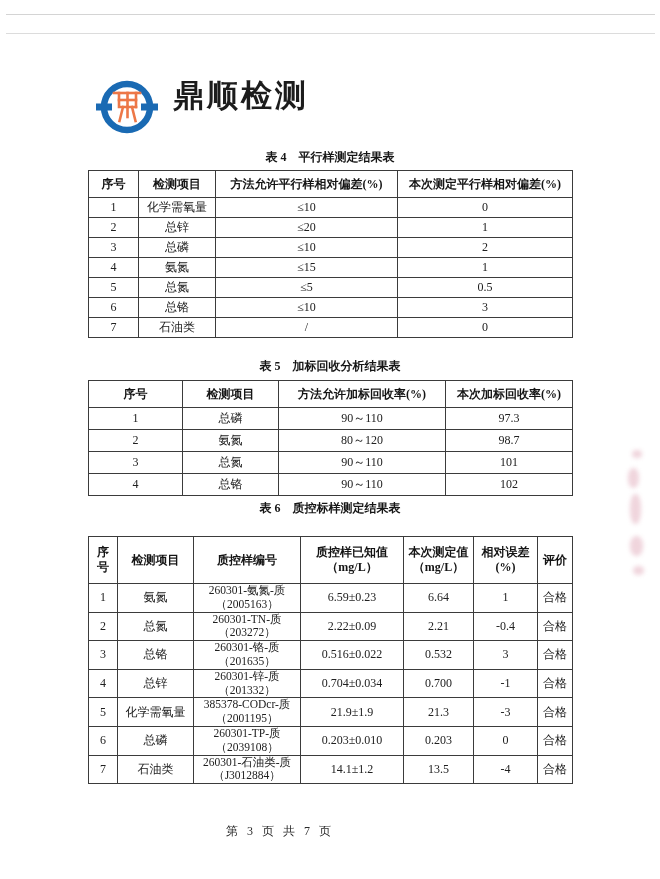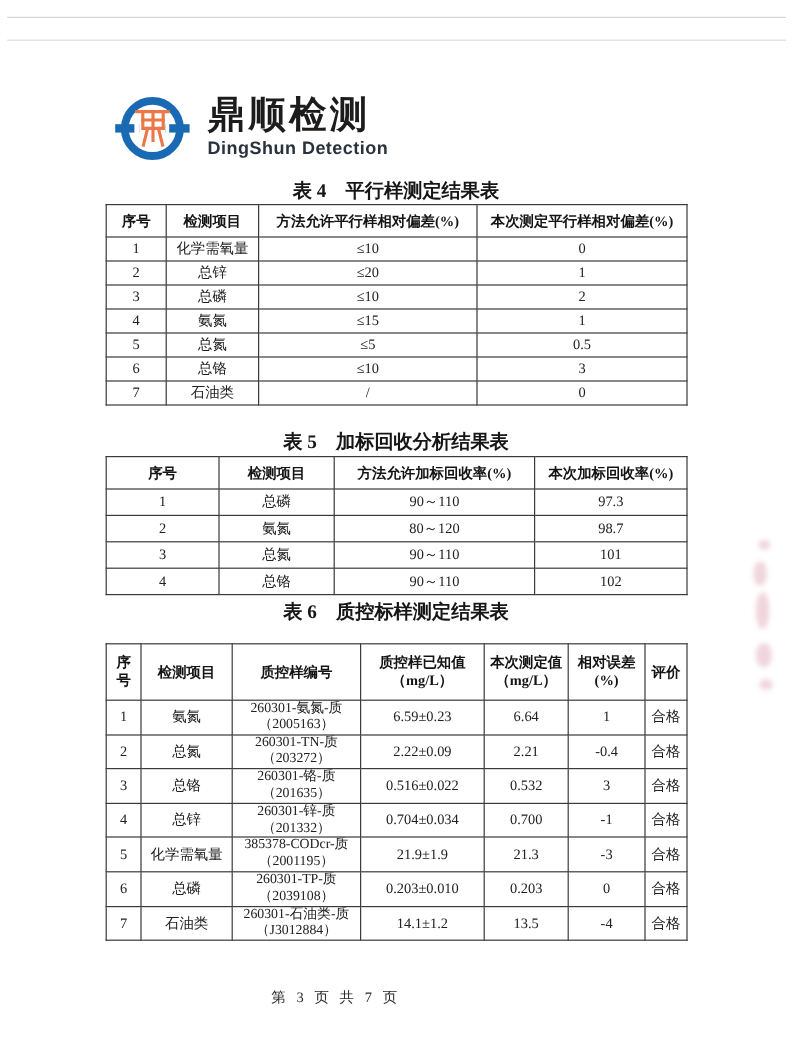--- a/index.html
+++ b/index.html
@@ -12,21 +12,21 @@
   #scan-line-2{top:33px;opacity:.65;}
 
   
   .logo{position:absolute;left:96px;top:77px;display:flex;align-items:flex-start;}
   .logo-icon{width:62px;height:62px;flex:0 0 auto;}
   .logo-text{margin-left:15px;padding-top:2px;font-family:"Liberation Sans","DejaVu Sans",sans-serif;}
   .logo-cn{font-size:31px;line-height:34px;font-weight:900;letter-spacing:3px;color:#1c1c1c;}
   .logo-en{font-size:15px;line-height:18px;font-weight:700;color:#29323d;letter-spacing:.4px;margin-top:2px;}
 
   
-  .tbl-title{position:absolute;left:0;width:660px;text-align:center;font-size:16px;font-weight:700;color:#161616;}
+  .tbl-title{position:absolute;left:0;width:660px;text-align:center;font-size:12px;font-weight:700;color:#161616;}
   #t4-title{top:149px;}
   #t5-title{top:358px;}
   #t6-title{top:500px;}
 
   
   table{position:absolute;left:88px;width:484px;border-collapse:collapse;table-layout:fixed;border-radius:11px;}
   th,td{border:1px solid #3b3b3b;text-align:center;vertical-align:middle;padding:0 2px;
         white-space:pre-line;line-height:1.25;overflow:hidden;}
   th{font-weight:700;font-size:12px;color:#141414;}
   td{font-size:12px;color:#202020;}
@@ -61,21 +61,20 @@
       <path d="M40,16 V30"></path>
       <path d="M31.5,16 V30"></path>
       <path d="M23,23 H40"></path>
       <path d="M27,30 L23.5,44"></path>
       <path d="M36,30 L39.5,44"></path>
       <path d="M31.5,30 V40"></path>
     </g>
   </svg>
   <div class="logo-text">
     <div class="logo-cn">鼎顺检测</div>
-    <div class="logo-en">DingShun Detection</div>
   </div>
 </div>
 
 <div class="tbl-title" id="t4-title">表 4　平行样测定结果表</div>
 <table id="t4">
   <colgroup>
       <col style="width:50px">
       <col style="width:77px">
       <col style="width:182px">
       <col style="width:175px">

